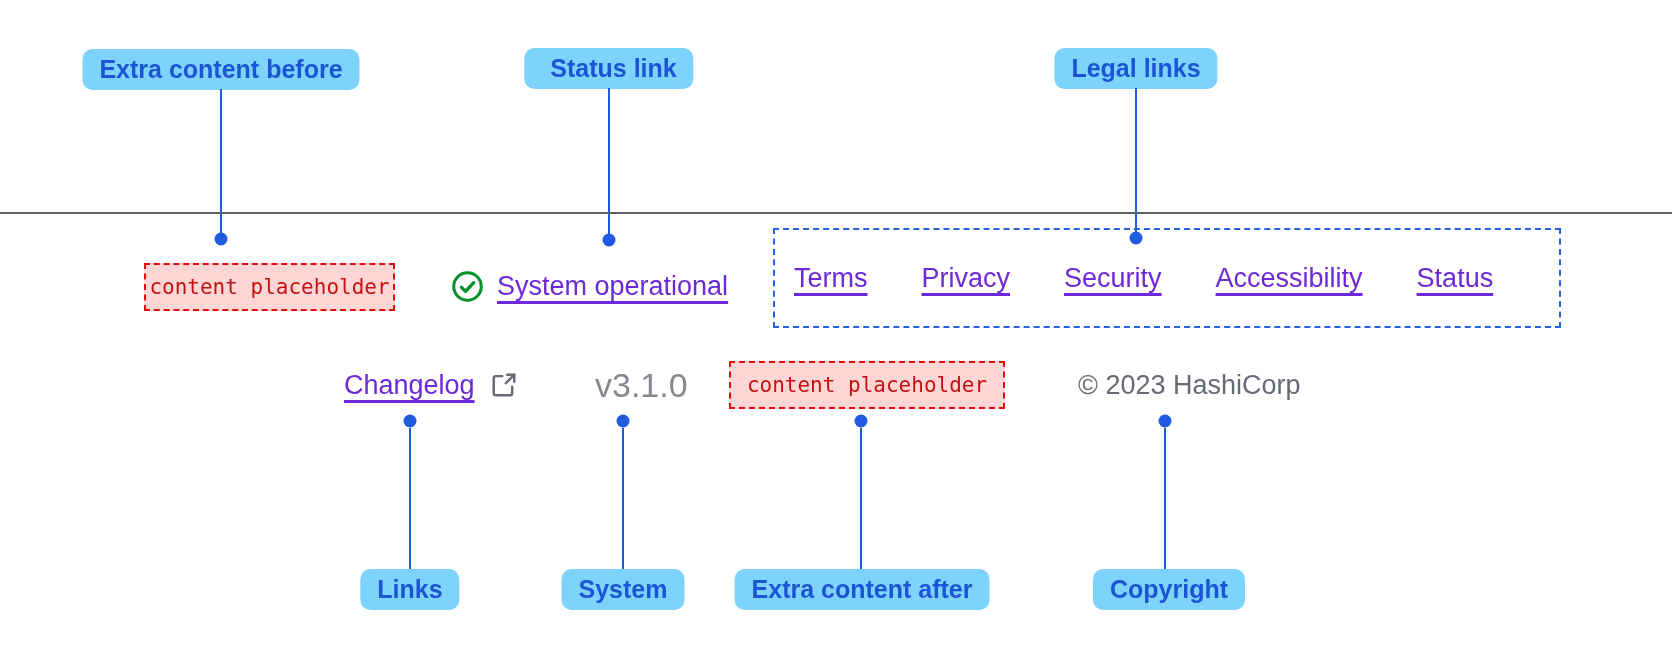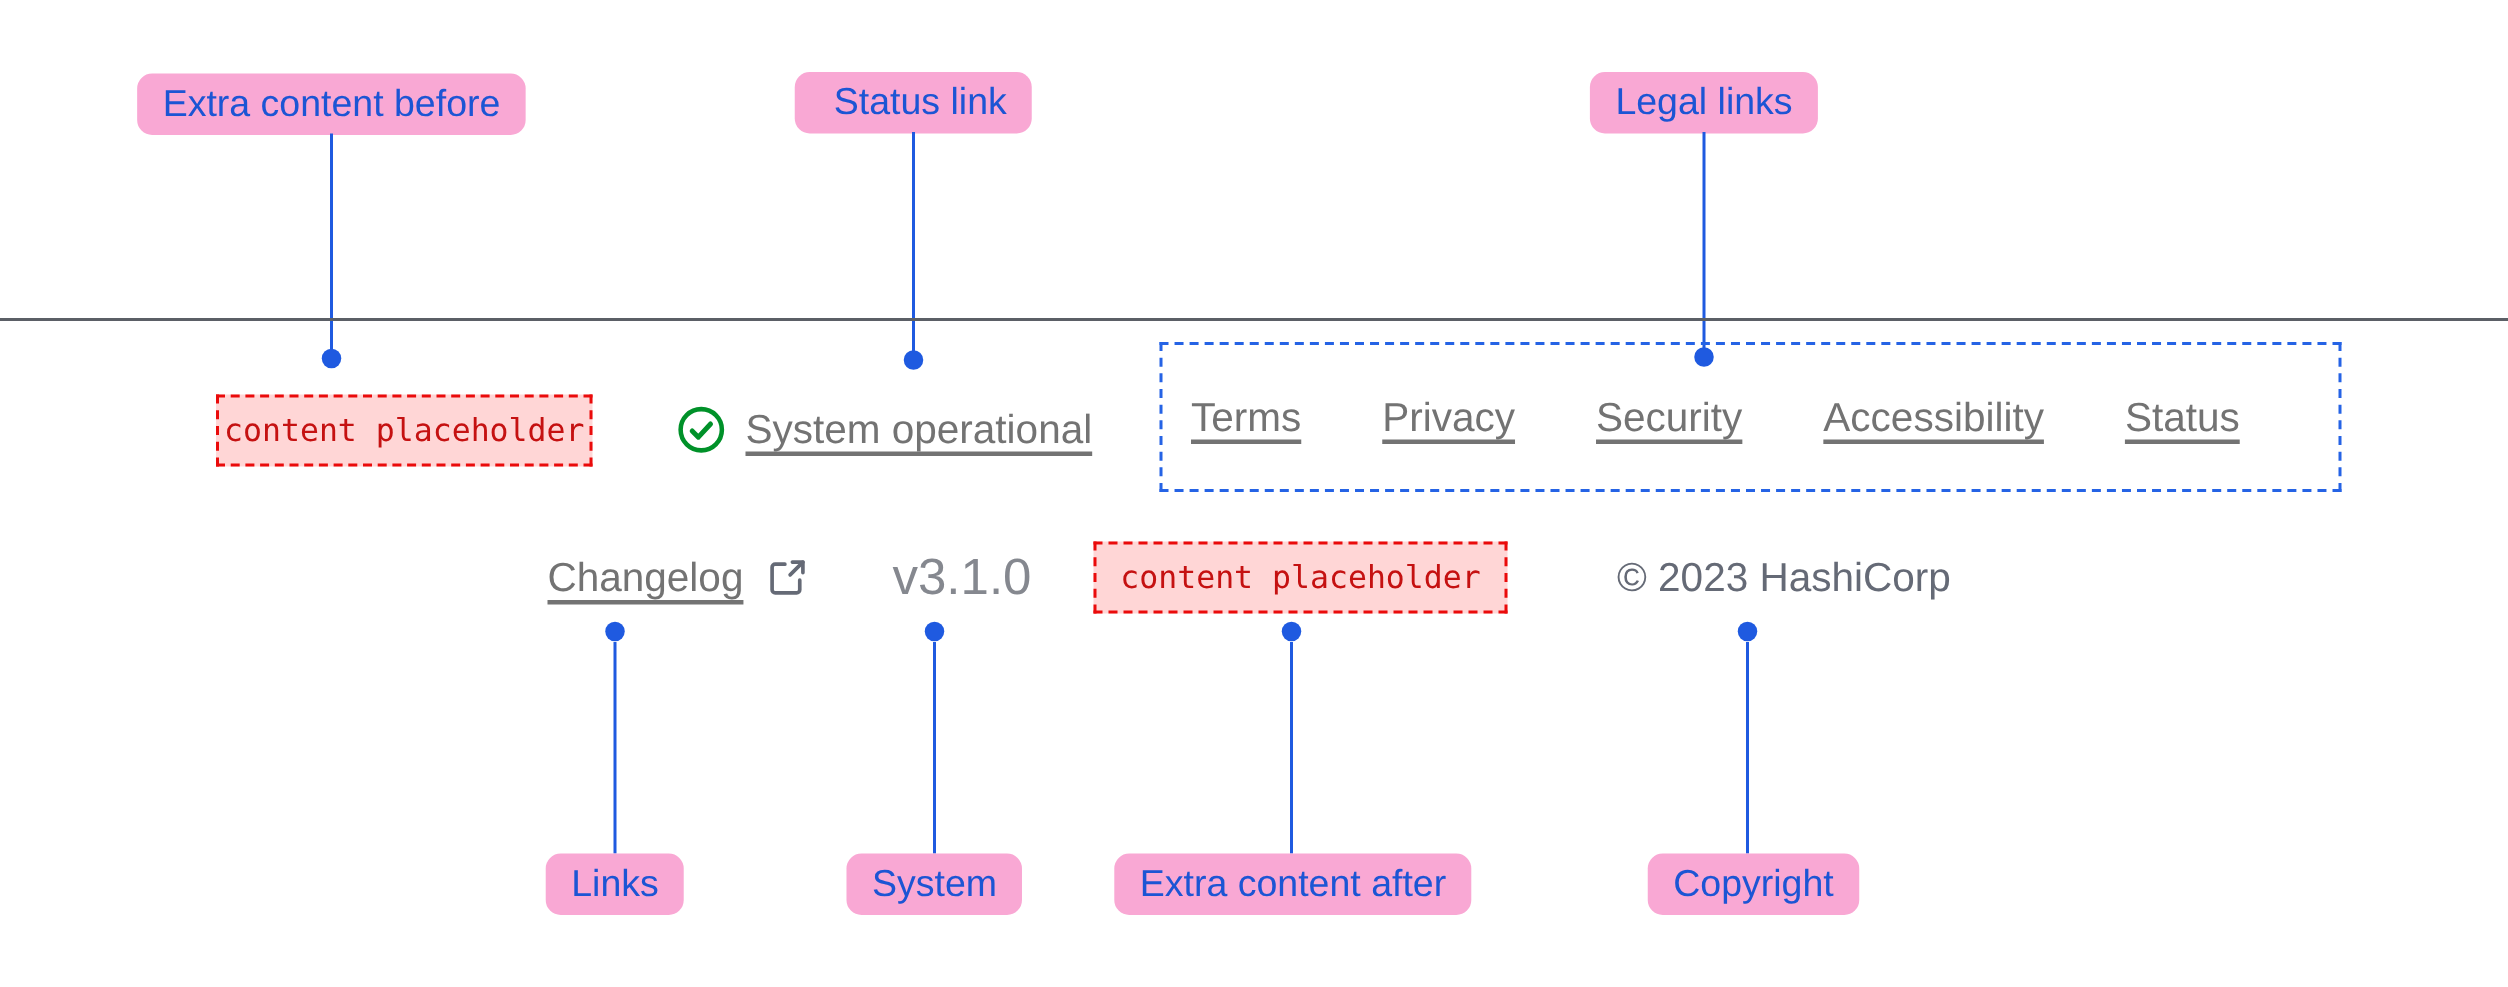--- a/index.html
+++ b/index.html
@@ -3,22 +3,22 @@
 <meta charset="utf-8">
 <style>
   html,body{margin:0;padding:0;background:#ffffff;}
   .canvas{
     position:relative;width:1672px;height:658px;background:#ffffff;
     font-family:"Liberation Sans",sans-serif;overflow:hidden;
   }
   
   .pill{
     position:absolute;transform:translateX(-50%);
-    background:#f9a8d4;color:#1c55d4;
-    font-size:25px;font-weight:400;line-height:1;
+    background:#7dd3fc;color:#1c55d4;
+    font-size:25px;font-weight:700;line-height:1;
     padding:8px 17px;border-radius:10px;white-space:nowrap;
   }
   
   .vline{position:absolute;width:2px;background:#1f5ae0;transform:translateX(-50%);}
   .dot{position:absolute;width:13px;height:13px;border-radius:50%;background:#1f5ae0;transform:translate(-50%,-50%);}
   
   .rule{position:absolute;left:0;right:0;top:212px;height:2px;background:#5b5f66;}
   
   .ph-box{
     position:absolute;box-sizing:border-box;
@@ -26,21 +26,21 @@
     font-family:"DejaVu Sans Mono",monospace;font-size:21px;line-height:1;
     display:flex;align-items:center;justify-content:center;white-space:nowrap;margin-left:16px;
   }
   
   .legal-box{
     position:absolute;left:773px;top:228px;width:788px;height:100px;
     box-sizing:border-box;border:2px dashed #2563e5;
     display:flex;align-items:center;gap:54px;padding-left:19px;
   }
   .flink{
-    color:#737373;font-size:27px;font-weight:500;white-space:nowrap;
+    color:#6d28d9;font-size:27px;font-weight:500;white-space:nowrap;
     text-decoration:underline;text-underline-offset:6px;text-decoration-thickness:2.5px;
     cursor:pointer;
   }
   .ftext{color:#656a76;font-size:27px;font-weight:500;white-space:nowrap;}
   .version{color:#85888f;font-size:34px;font-weight:400;white-space:nowrap;}
   .row-item{position:absolute;display:flex;align-items:center;}
   .icon{display:inline-flex;align-items:center;justify-content:center;}
 </style>
 </head>
 <body>
@@ -81,21 +81,21 @@
   </div>
 
   <div class="legal-box">
     <a class="flink">Terms</a>
     <a class="flink">Privacy</a>
     <a class="flink">Security</a>
     <a class="flink">Accessibility</a>
     <a class="flink">Status</a>
   </div>
 
-  <div class="row-item" style="left:365px;top:367px;height:36px;gap:15px;">
+  <div class="row-item" style="left:344px;top:367px;height:36px;gap:15px;">
     <a class="flink">Changelog</a>
     <span class="icon">
       <svg width="28" height="28" viewBox="0 0 24 24" fill="none" stroke="#656a76" stroke-width="2.1" stroke-linecap="round" stroke-linejoin="round">
         <path d="M19 13.5V19a1.8 1.8 0 0 1-1.8 1.8H5A1.8 1.8 0 0 1 3.2 19V6.2A1.8 1.8 0 0 1 5 4.4h5.5"></path>
         <path d="M13.5 10.5L20.8 3.2"></path>
         <path d="M14.8 3.2h6v6"></path>
       </svg>
     </span>
   </div>
 

